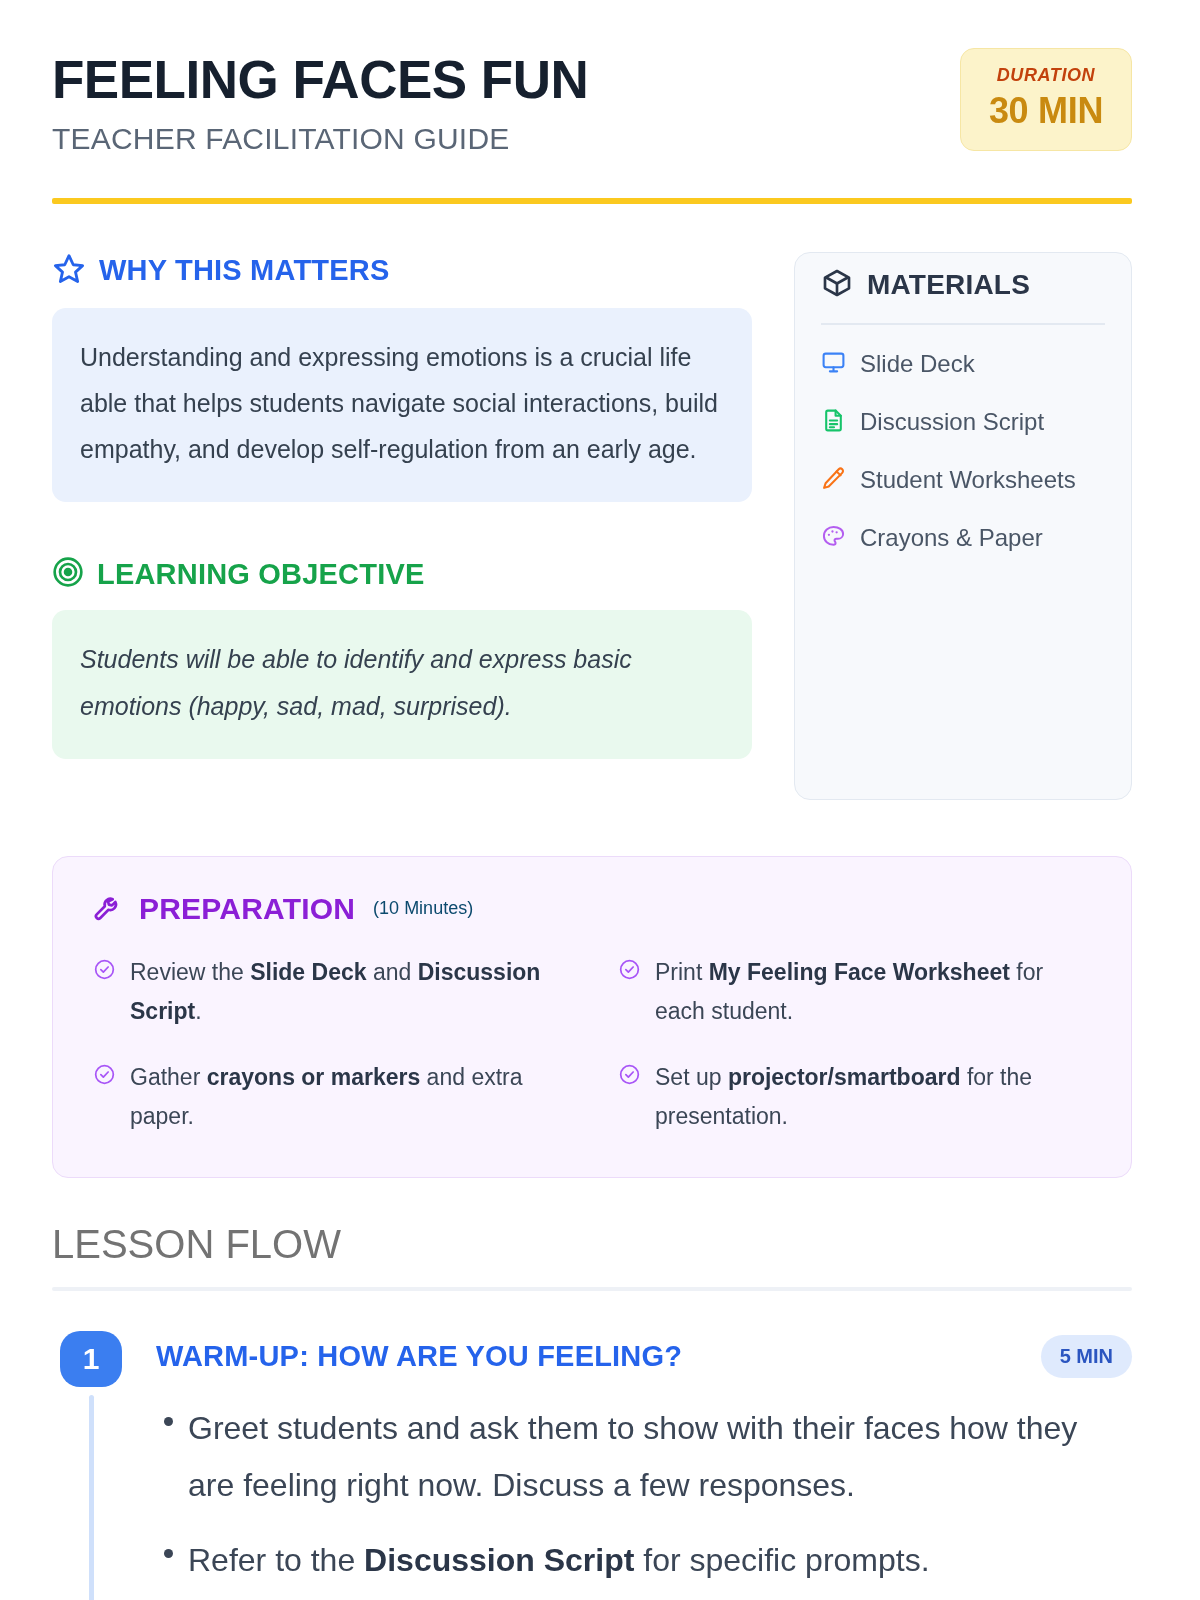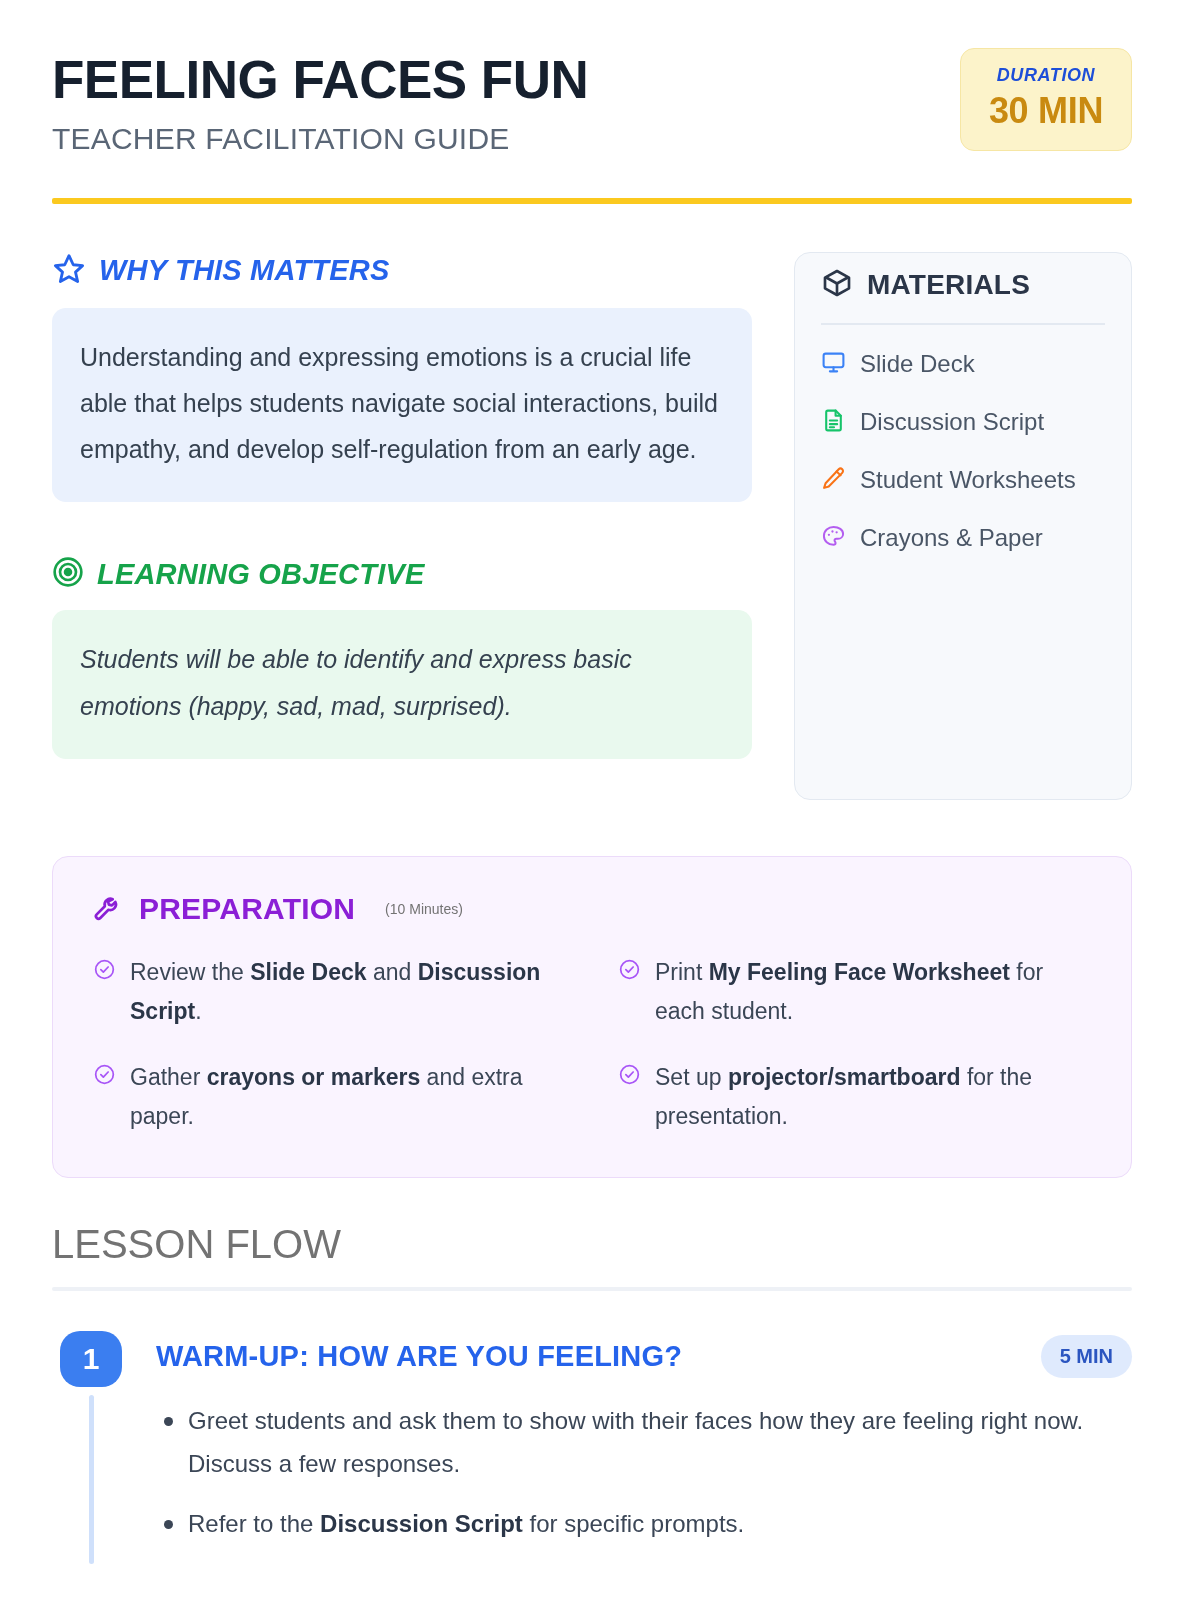--- a/index.html
+++ b/index.html
@@ -52,21 +52,21 @@
     border: 1px solid #f6e6a4;
     border-radius: 14px;
     padding: 16px 22px 18px 22px;
     text-align: center;
     min-width: 172px;
   }
   .duration-label {
     font-size: 18px;
     font-weight: 700;
     font-style: italic;
-    color: #1d4ed8;
+    color: #c2410c;
     letter-spacing: 0.6px;
   }
   .duration-value {
     margin-top: 4px;
     font-size: 36px;
     font-weight: 700;
     color: #c98a10;
     letter-spacing: -0.3px;
   }
 
@@ -83,21 +83,20 @@
     gap: 42px;
     margin-top: 48px;
   }
   .col-main { width: 700px; flex: none; }
   .col-side { flex: 1; }
 
   .section-head {
     display: flex;
     align-items: center;
     gap: 13px;
-    font-style: italic;
   }
   .section-head .ttl {
     font-size: 29px;
     font-weight: 700;
     letter-spacing: 0.2px;
     text-transform: uppercase;
   }
   .blue-ttl { color: #2563eb; }
   .green-ttl { color: #16a34a; }
 
@@ -171,23 +170,23 @@
     margin-bottom: 26px;
   }
   .prep-head .ttl {
     font-size: 30px;
     font-weight: 700;
     color: #8b1fd6;
     letter-spacing: 0.2px;
     text-transform: uppercase;
   }
   .prep-head .mins {
-    font-size: 14px;
-    color: #737373;
-    margin-left: 16px;
+    font-size: 18px;
+    color: #0c4a6e;
+    margin-left: 4px;
   }
   .prep-grid {
     display: grid;
     grid-template-columns: 1fr 1fr;
     column-gap: 52px;
     row-gap: 26px;
   }
   .prep-item {
     display: flex;
     align-items: flex-start;
@@ -269,21 +268,21 @@
     font-size: 20px;
     font-weight: 700;
     padding: 10px 19px;
     border-radius: 999px;
     white-space: nowrap;
   }
   .step-bullets { margin-top: 22px; list-style: none; }
   .step-bullets li {
     position: relative;
     padding-left: 32px;
-    font-size: 24px;
+    font-size: 32px;
     line-height: 1.78;
     color: #3b4656;
     margin-bottom: 18px;
   }
   .step-bullets li::before {
     content: "";
     position: absolute;
     left: 8px;
     top: 17px;
     width: 9px;

